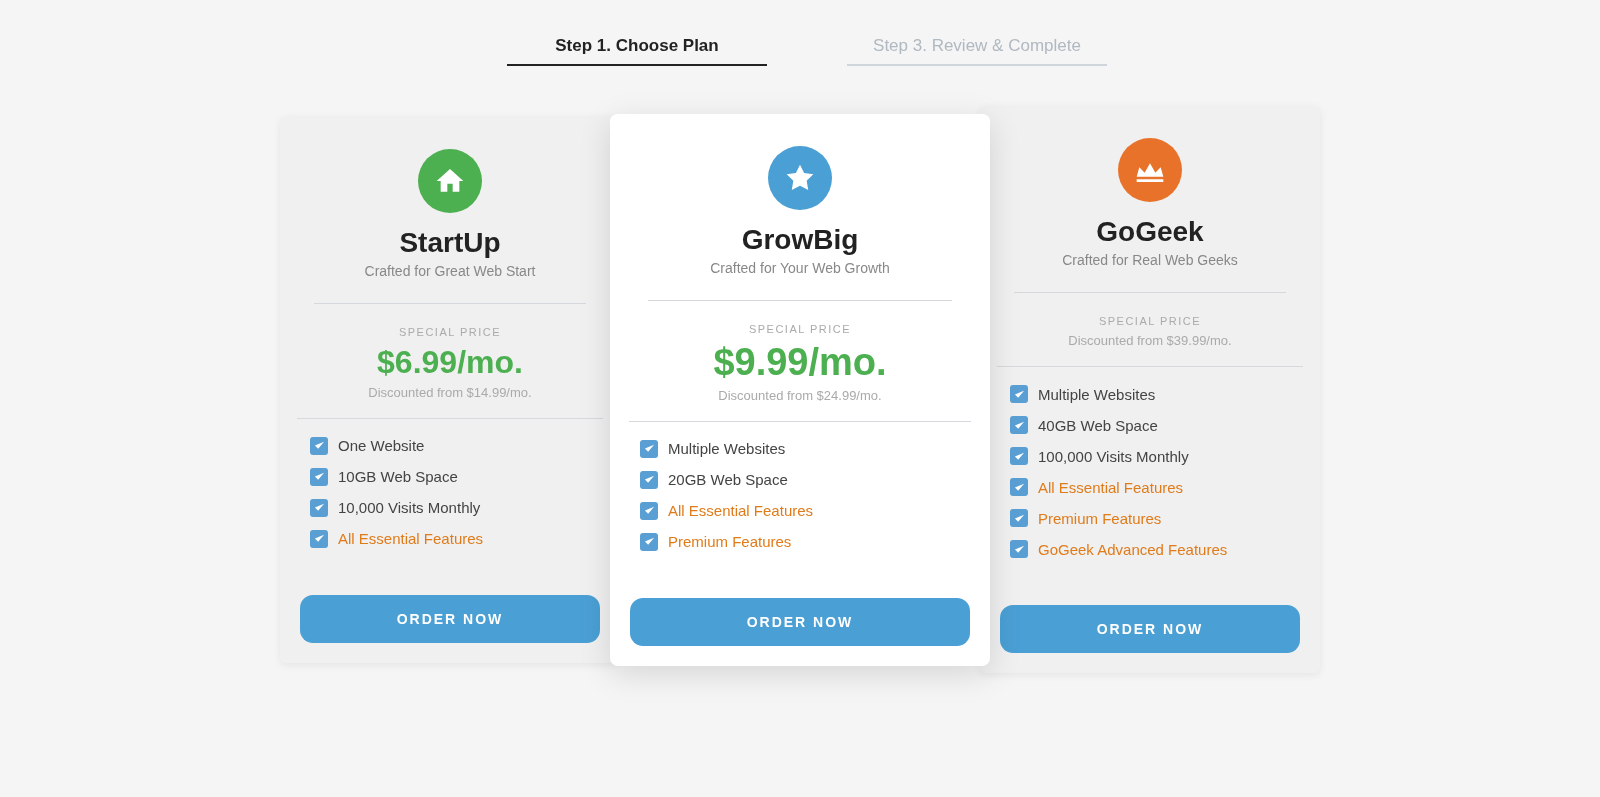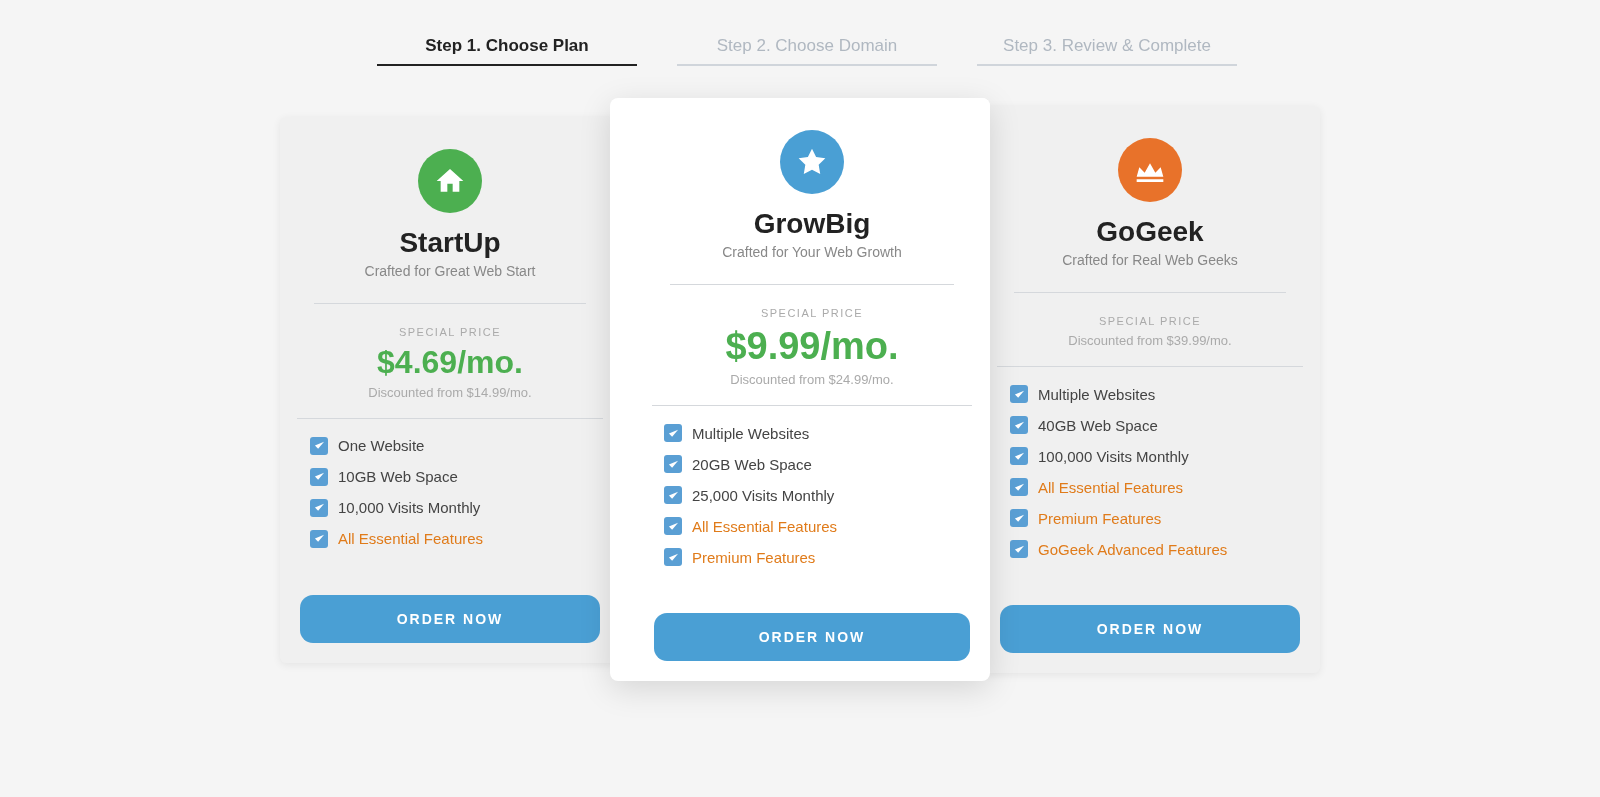--- a/index.html
+++ b/index.html
@@ -74,21 +74,20 @@
       z-index: 1;
     }
 
     .plan-card.featured {
       background: #fff;
       width: 380px;
       z-index: 10;
       box-shadow: 0 8px 32px rgba(0,0,0,0.13);
       border-radius: 8px;
       margin: -30px -10px;
-      padding-left: 24px;
     }
 
     .plan-header {
       display: flex;
       flex-direction: column;
       align-items: center;
       padding: 32px 20px 24px 20px;
       background: inherit;
     }
 
@@ -216,24 +215,20 @@
   </style>
 </head>
 <body>
 
 <div class="steps">
   <div class="step">
     <span class="step-label">Step 1. Choose Plan</span>
     <div class="step-line"></div>
   </div>
   <div class="step-separator"></div>
-  <div class="step">
-    <span class="step-label inactive">Step 2. Choose Domain</span>
-    <div class="step-line inactive"></div>
-  </div>
   <div class="step-separator"></div>
   <div class="step">
     <span class="step-label inactive">Step 3. Review &amp; Complete</span>
     <div class="step-line inactive"></div>
   </div>
 </div>
 
 <div class="plans-container">
 
   <div class="plan-card">
@@ -243,21 +238,21 @@
         <svg viewBox="0 0 24 24" xmlns="http://www.w3.org/2000/svg">
           <path d="M10 20v-6h4v6h5v-8h3L12 3 2 12h3v8z"></path>
         </svg>
       </div>
       <span class="plan-name">StartUp</span>
       <span class="plan-tagline">Crafted for Great Web Start</span>
     </div>
     <div class="plan-divider"></div>
     <div class="plan-pricing">
       <span class="special-price-label">SPECIAL PRICE</span>
-      <span class="price">$4.69/mo.</span>
+      <span class="price">$6.99/mo.</span>
       <span class="price-original">Discounted from $14.99/mo.</span>
     </div>
     <div class="plan-features-divider"></div>
     <div class="plan-features">
       <div class="feature-item">
         <span class="feature-check">
             <svg viewBox="0 0 12 12">
               <path d="M1 6l3.5 3.5L11 2"></path>
             </svg>
           </span>
@@ -327,28 +322,20 @@
             </svg>
           </span>
         <span>20GB Web Space</span>
       </div>
       <div class="feature-item">
         <span class="feature-check">
             <svg viewBox="0 0 12 12">
               <path d="M1 6l3.5 3.5L11 2"></path>
             </svg>
           </span>
-        <span>25,000 Visits Monthly</span>
-      </div>
-      <div class="feature-item">
-        <span class="feature-check">
-            <svg viewBox="0 0 12 12">
-              <path d="M1 6l3.5 3.5L11 2"></path>
-            </svg>
-          </span>
         <span class="feature-link">All Essential Features</span>
       </div>
       <div class="feature-item">
         <span class="feature-check">
             <svg viewBox="0 0 12 12">
               <path d="M1 6l3.5 3.5L11 2"></path>
             </svg>
           </span>
         <span class="feature-link">Premium Features</span>
       </div>

